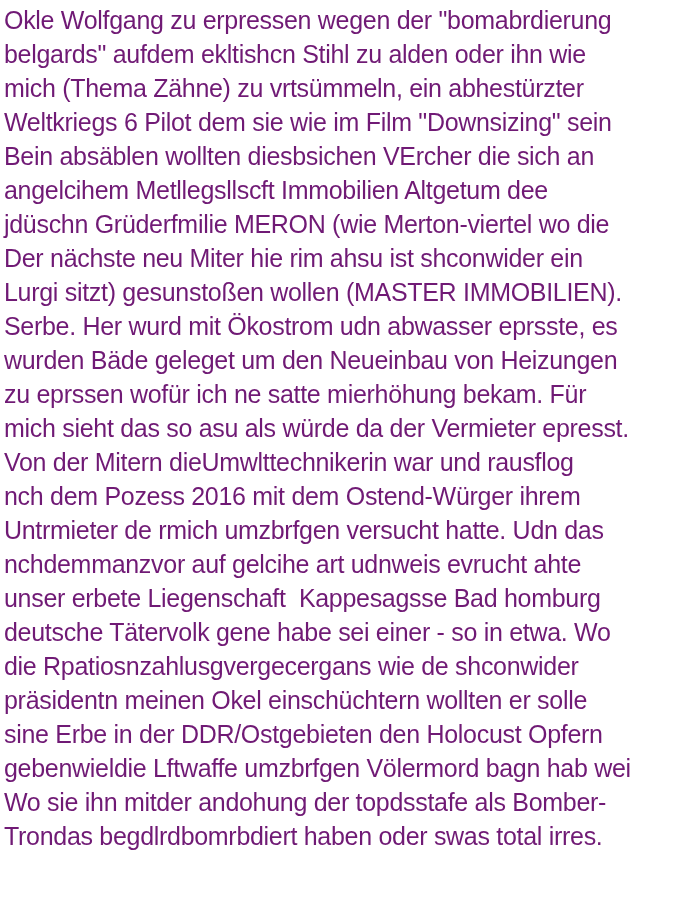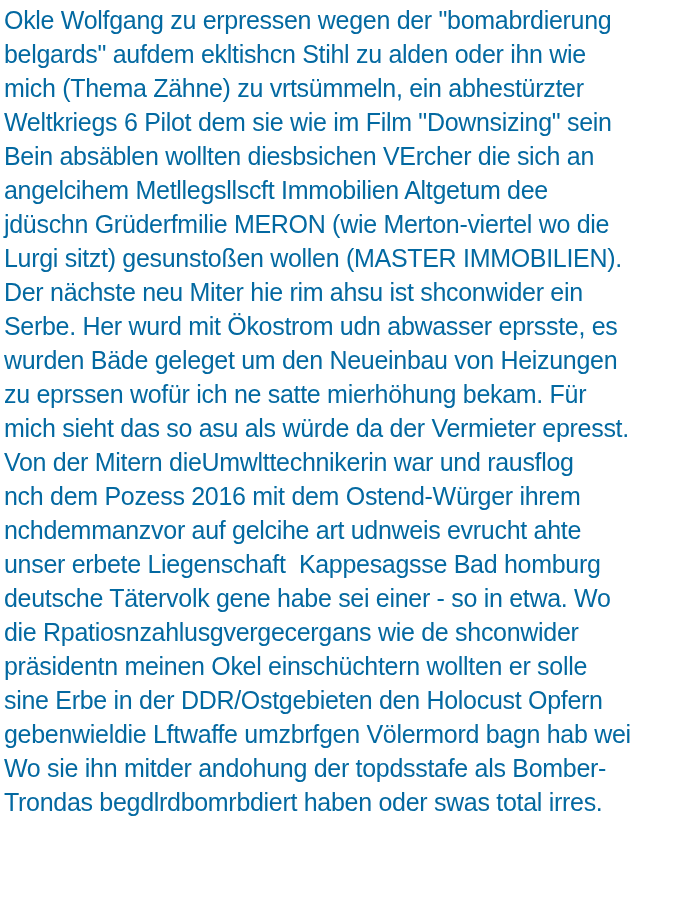--- a/index.html
+++ b/index.html
@@ -7,21 +7,21 @@
     padding: 0;
     background: #ffffff;
   }
   .page {
     width: 684px;
     height: 920px;
     box-sizing: border-box;
     background: #ffffff;
     overflow: hidden;
     font-family: "Liberation Sans", "DejaVu Sans", sans-serif;
-    color: #0369a1;
+    color: #701a75;
     padding: 3px 0 0 4px;
   }
   .line {
     font-size: 25px;
     line-height: 34px;
     height: 34px;
     white-space: pre;
     letter-spacing: -0.3px;
     font-weight: 400;
   }
@@ -30,28 +30,29 @@
 <body>
 
 <div class="page">
   <div class="line">Okle Wolfgang zu erpressen wegen der "bomabrdierung</div>
   <div class="line">belgards" aufdem ekltishcn Stihl zu alden oder ihn wie</div>
   <div class="line">mich (Thema Zähne) zu vrtsümmeln, ein abhestürzter</div>
   <div class="line">Weltkriegs 6 Pilot dem sie wie im Film "Downsizing" sein</div>
   <div class="line">Bein absäblen wollten diesbsichen VErcher die sich an</div>
   <div class="line">angelcihem Metllegsllscft Immobilien Altgetum dee</div>
   <div class="line">jdüschn Grüderfmilie MERON (wie Merton-viertel wo die</div>
+  <div class="line">Der nächste neu Miter hie rim ahsu ist shconwider ein</div>
   <div class="line">Lurgi sitzt) gesunstoßen wollen (MASTER IMMOBILIEN).</div>
-  <div class="line">Der nächste neu Miter hie rim ahsu ist shconwider ein</div>
   <div class="line">Serbe. Her wurd mit Ökostrom udn abwasser eprsste, es</div>
   <div class="line">wurden Bäde geleget um den Neueinbau von Heizungen</div>
   <div class="line">zu eprssen wofür ich ne satte mierhöhung bekam. Für</div>
   <div class="line">mich sieht das so asu als würde da der Vermieter epresst.</div>
   <div class="line">Von der Mitern dieUmwlttechnikerin war und rausflog</div>
   <div class="line">nch dem Pozess 2016 mit dem Ostend-Würger ihrem</div>
+  <div class="line">Untrmieter de rmich umzbrfgen versucht hatte. Udn das</div>
   <div class="line">nchdemmanzvor auf gelcihe art udnweis evrucht ahte</div>
   <div class="line">unser erbete Liegenschaft  Kappesagsse Bad homburg</div>
   <div class="line">deutsche Tätervolk gene habe sei einer - so in etwa. Wo</div>
   <div class="line">die Rpatiosnzahlusgvergecergans wie de shconwider</div>
   <div class="line">präsidentn meinen Okel einschüchtern wollten er solle</div>
   <div class="line">sine Erbe in der DDR/Ostgebieten den Holocust Opfern</div>
   <div class="line">gebenwieldie Lftwaffe umzbrfgen Völermord bagn hab wei</div>
   <div class="line">Wo sie ihn mitder andohung der topdsstafe als Bomber-</div>
   <div class="line">Trondas begdlrdbomrbdiert haben oder swas total irres.</div>
 </div>

